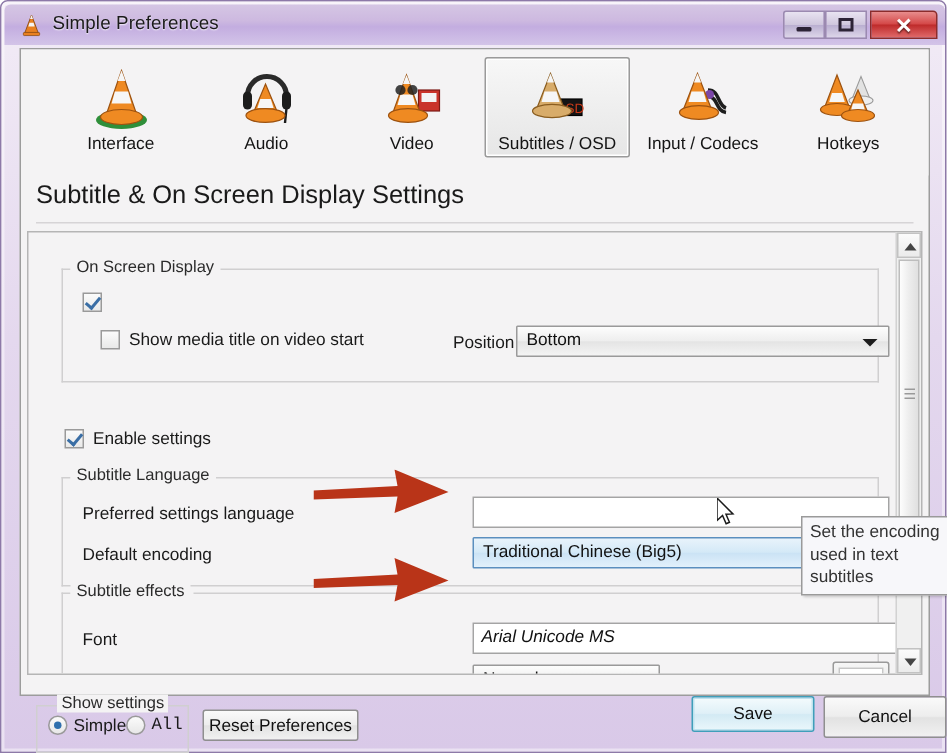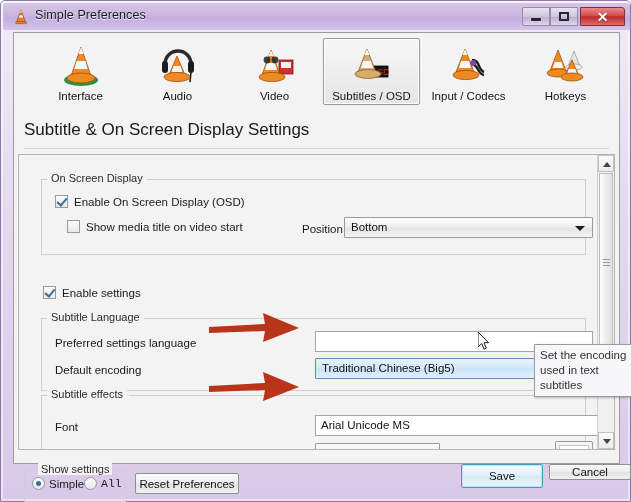--- a/index.html
+++ b/index.html
@@ -570,21 +570,20 @@
     <div id="scrollarea">
       <div id="scrollcontent">
 
         <div class="group" style="left:22px; top:24px; width:545px; height:76px;"></div>
         <div class="group-topline-l" style="left:22px; top:24px; width:6px;"></div>
         <div class="group-topline-r" style="left:118px; top:24px; width:449px;"></div>
         <div class="group-title" style="left:28px; top:17px;">On Screen Display</div>
 
         <div class="cb-row" style="left:36px; top:40px;">
           <span class="checkbox checked"></span>
-          <span class="cb-label">Enable On Screen Display (OSD)</span>
         </div>
 
         <div class="cb-row" style="left:48px; top:65px;">
           <span class="checkbox"></span>
           <span class="cb-label">Show media title on video start</span>
         </div>
 
         <div class="lbl" style="left:283px; top:68px;">Position</div>
         <div class="combo" style="left:325px; top:62px; width:249px;">
           <span class="combo-text">Bottom</span>
@@ -611,21 +610,21 @@
           <span class="combo-text">Traditional Chinese (Big5)</span>
           <span class="combo-arrow"></span>
         </div>
 
         <div class="group" style="left:22px; top:240px; width:545px; height:75px;"></div>
         <div class="group-topline-l" style="left:22px; top:240px; width:6px;"></div>
         <div class="group-topline-r" style="left:110px; top:240px; width:457px;"></div>
         <div class="group-title" style="left:28px; top:233px;">Subtitle effects</div>
 
         <div class="lbl" style="left:36px; top:266px;">Font</div>
-        <div class="textfield" style="left:296px; top:260px; width:284px;">
+        <div class="textfield" style="left:296px; top:260px; width:284px;font-style:italic;">
           <span class="textfield-text">Arial Unicode MS</span>
         </div>
 
         <div class="combo" style="left:296px; top:288px; width:125px;">
           <span class="combo-text">Normal</span>
 
         </div>
 
         <div class="colorbtn" style="left:536px; top:286px; width:38px; height:22px;">
           <div class="colorbtn-swatch"></div>
@@ -661,21 +660,21 @@
     </div>
     <div class="radio-row" style="left:70px; top:444px;font-family:Liberation Mono, monospace;">
       <span class="radio"></span>
       <span class="radio-label">All</span>
     </div>
 
     <div class="pushbtn" style="left:121px; top:440px; width:104px; height:21px;">Reset Preferences</div>
 
     <div class="pushbtn default" style="left:447px; top:431px; width:82px; height:24px;">Save</div>
 
-    <div class="pushbtn" style="left:535px; top:431px; width:82px; height:16px;">Cancel</div>
+    <div class="pushbtn" style="left:535px; top:431px; width:82px; height:28px;">Cancel</div>
 
   </div>
 
   <svg class="annot-arrow" style="left:208px; top:312px; width:92px; height:30px;" viewBox="0 0 92 30">
     <path d="M0 14 L56 11 L54 0 L90 15 L54 29 L56 18 L0 20 Z" fill="#b93418"></path>
   </svg>
 
   <svg class="annot-arrow" style="left:208px; top:371px; width:92px; height:30px;" viewBox="0 0 92 30">
     <path d="M0 14 L56 11 L54 0 L90 15 L54 29 L56 18 L0 20 Z" fill="#b93418"></path>
   </svg>

